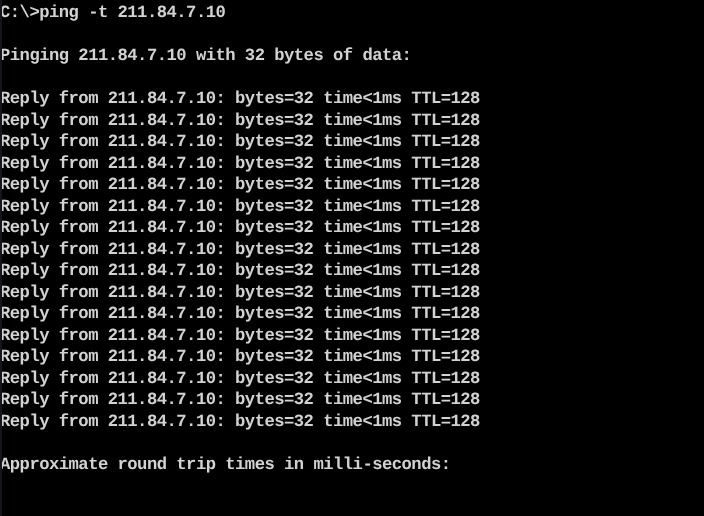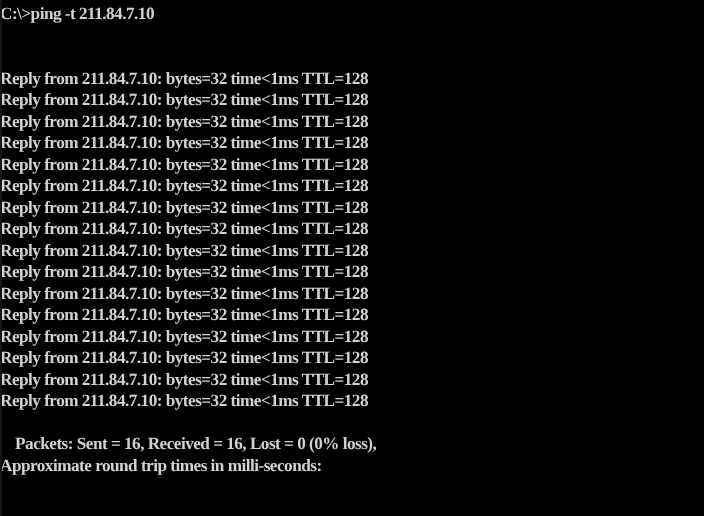--- a/index.html
+++ b/index.html
@@ -37,55 +37,55 @@
     top: 0;
     width: 704px;
     padding: 3px 0 0 0;
     box-sizing: border-box;
     z-index: 1;
   }
   .console-line {
     display: block;
     height: 21.5px;
     line-height: 21.5px;
-    font-family: Liberation Serif, serif;
+    font-family: Liberation Mono, monospace;
     font-size: 17.2px;
     font-weight: bold;
     letter-spacing: -0.52px;
     color: #d2d2d2;
     white-space: pre;
     text-rendering: geometricPrecision;
     -webkit-font-smoothing: none;
   }
   .console-line.blank {
     color: transparent;
   }
 </style>
 </head>
 <body>
 
 <div id="console-window">
   <div id="left-edge-strip"></div>
   <div id="console-output">
       <span class="console-line">C:\&gt;ping -t 211.84.7.10</span>
       <span class="console-line blank"></span>
+      <span class="console-line">Pinging 211.84.7.10 with 32 bytes of data:</span>
       <span class="console-line blank"></span>
       <span class="console-line">Reply from 211.84.7.10: bytes=32 time&lt;1ms TTL=128</span>
       <span class="console-line">Reply from 211.84.7.10: bytes=32 time&lt;1ms TTL=128</span>
       <span class="console-line">Reply from 211.84.7.10: bytes=32 time&lt;1ms TTL=128</span>
       <span class="console-line">Reply from 211.84.7.10: bytes=32 time&lt;1ms TTL=128</span>
       <span class="console-line">Reply from 211.84.7.10: bytes=32 time&lt;1ms TTL=128</span>
       <span class="console-line">Reply from 211.84.7.10: bytes=32 time&lt;1ms TTL=128</span>
       <span class="console-line">Reply from 211.84.7.10: bytes=32 time&lt;1ms TTL=128</span>
       <span class="console-line">Reply from 211.84.7.10: bytes=32 time&lt;1ms TTL=128</span>
       <span class="console-line">Reply from 211.84.7.10: bytes=32 time&lt;1ms TTL=128</span>
       <span class="console-line">Reply from 211.84.7.10: bytes=32 time&lt;1ms TTL=128</span>
       <span class="console-line">Reply from 211.84.7.10: bytes=32 time&lt;1ms TTL=128</span>
       <span class="console-line">Reply from 211.84.7.10: bytes=32 time&lt;1ms TTL=128</span>
       <span class="console-line">Reply from 211.84.7.10: bytes=32 time&lt;1ms TTL=128</span>
       <span class="console-line">Reply from 211.84.7.10: bytes=32 time&lt;1ms TTL=128</span>
       <span class="console-line">Reply from 211.84.7.10: bytes=32 time&lt;1ms TTL=128</span>
       <span class="console-line">Reply from 211.84.7.10: bytes=32 time&lt;1ms TTL=128</span>
       <span class="console-line blank"></span>
-      <span class="console-line">    Packets: Sent = 16, Received = 16, Lost = 0 (0% loss),</span>
       <span class="console-line">Approximate round trip times in milli-seconds:</span>
     </div>
 </div>
 
 </body></html>

